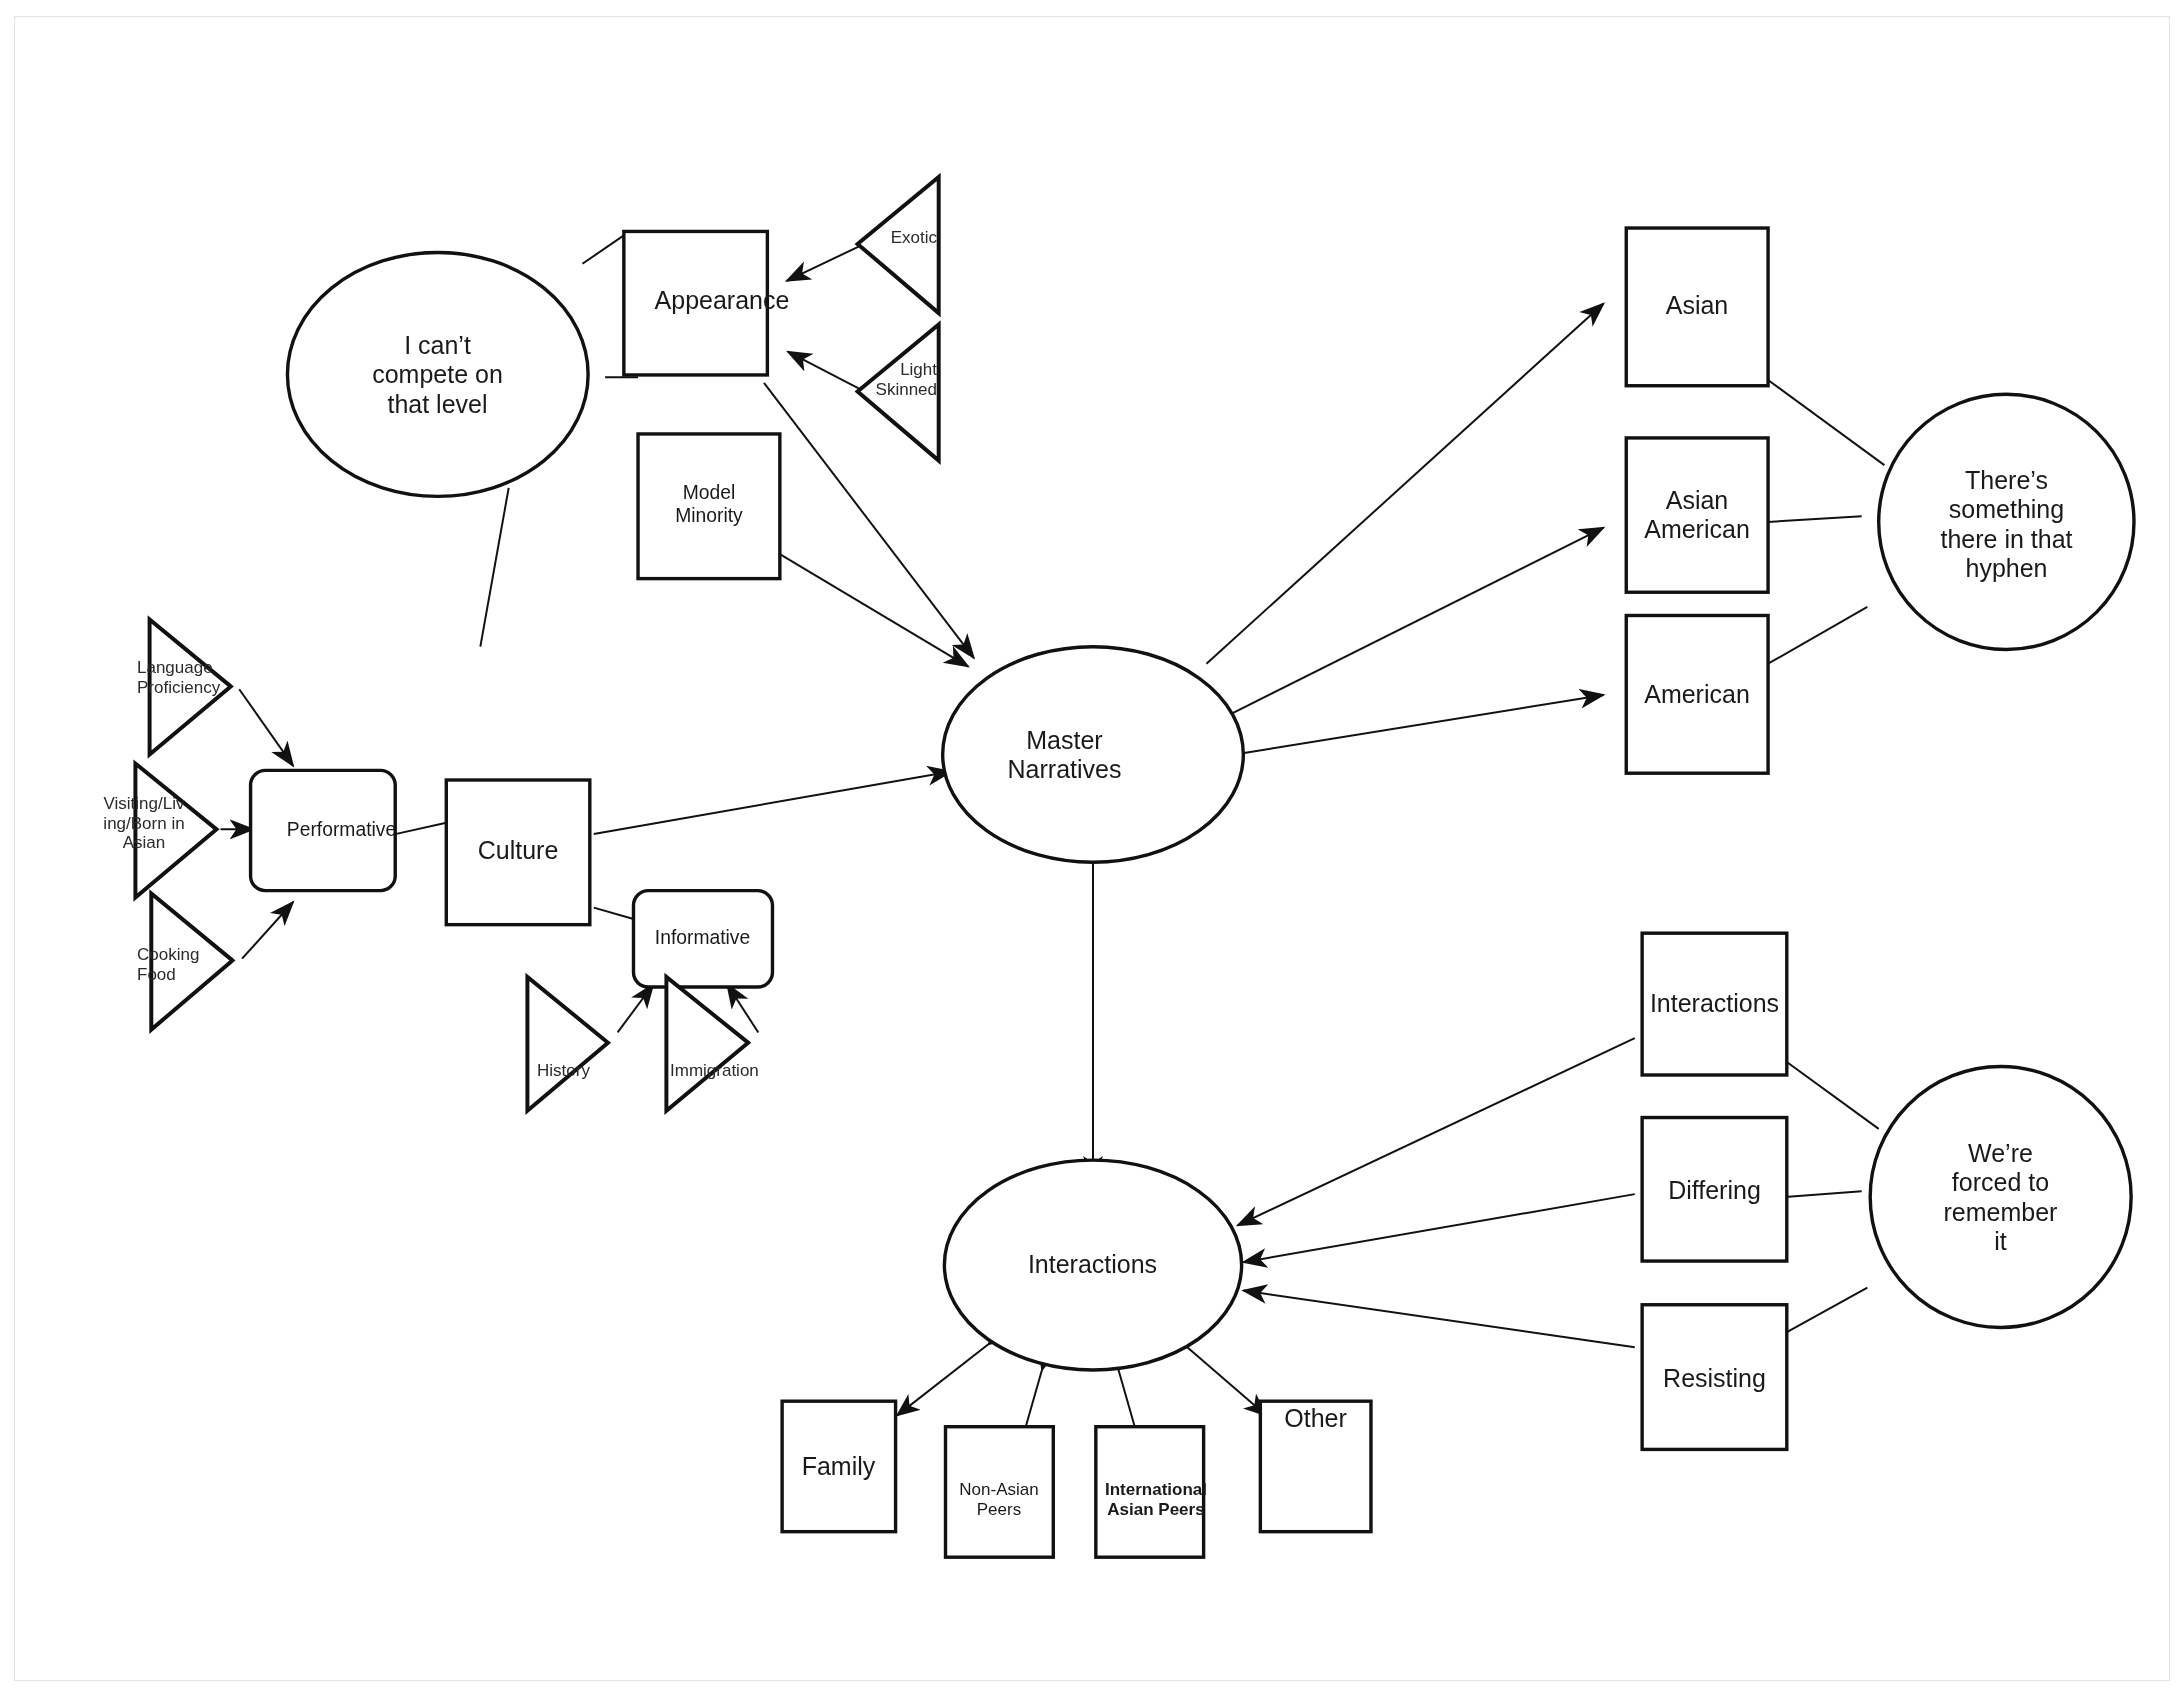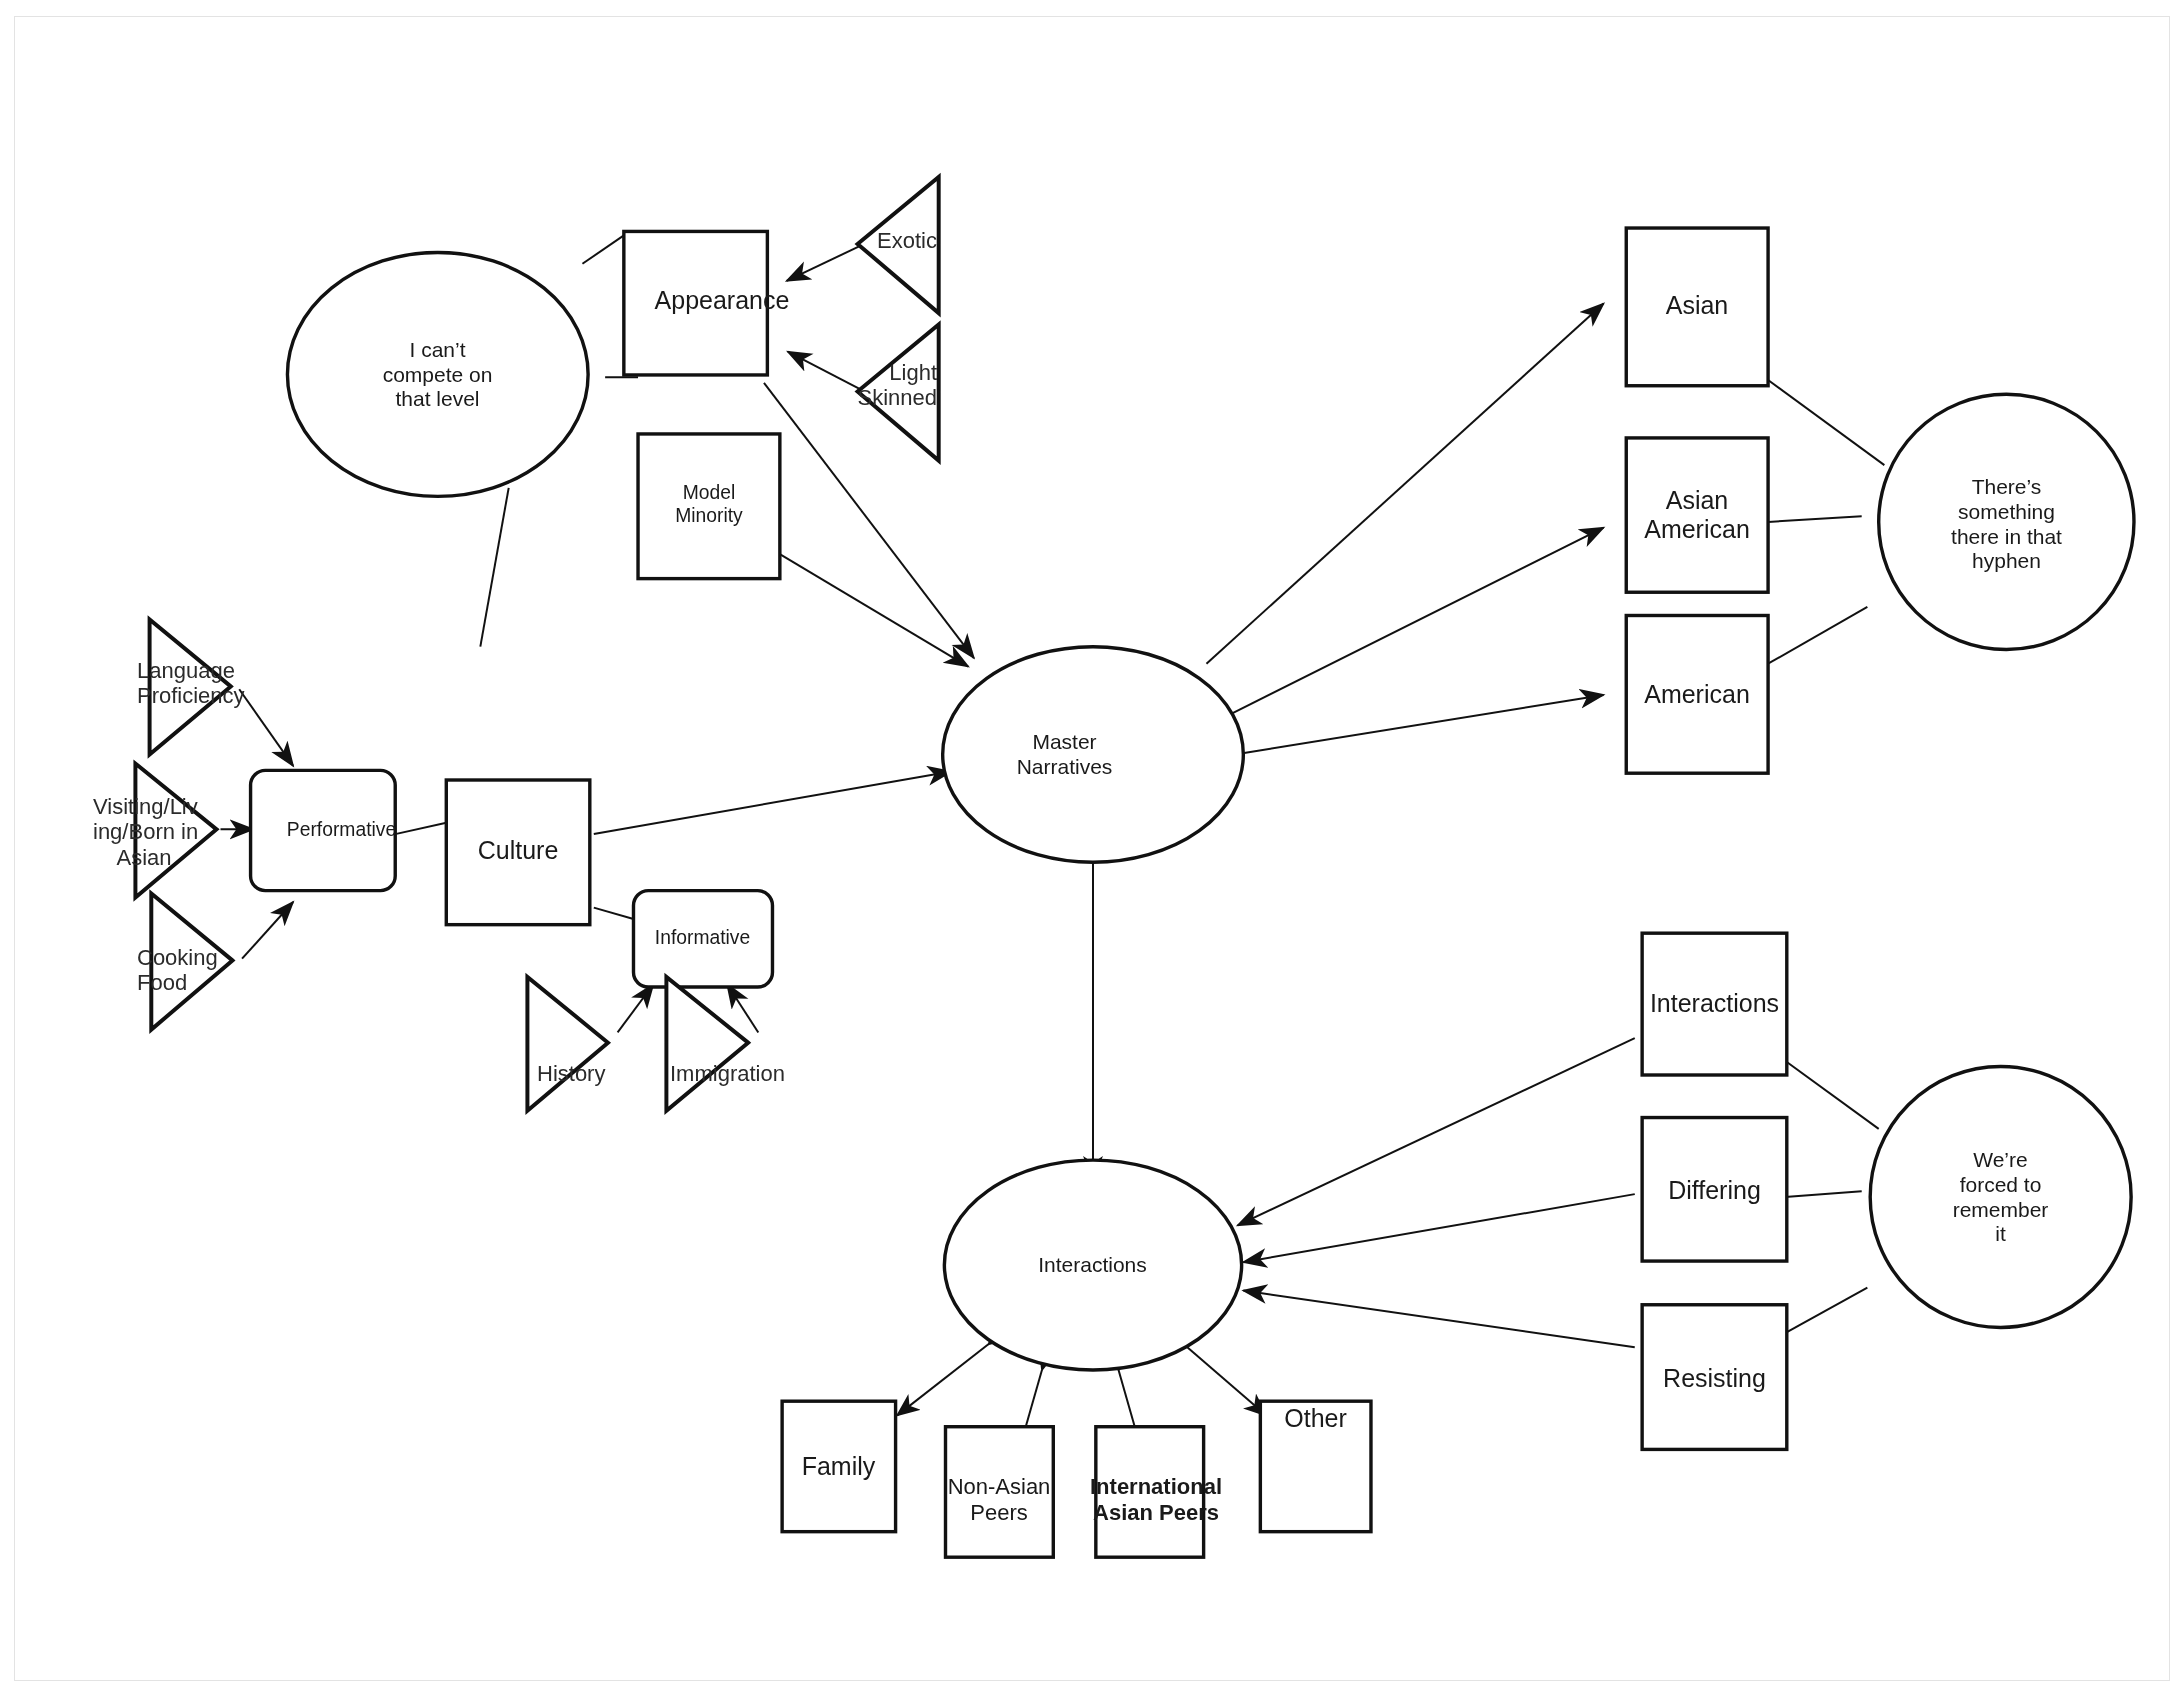--- a/index.html
+++ b/index.html
@@ -3,24 +3,24 @@
 <meta charset="utf-8">
 <style>
   html,body{margin:0;padding:0;background:#ffffff;}
   body{width:2183px;height:1700px;font-family:"Liberation Sans",sans-serif;}
   #frame{position:absolute;left:14px;top:16px;width:2156px;height:1665px;
          background:#ffffff;border:1.7px solid #e3e3e3;box-sizing:border-box;}
   #canvas{position:absolute;inset:0;}
   svg.layer{position:absolute;left:0;top:0;width:2156px;height:1665px;overflow:visible;}
   .node-label{position:absolute;display:flex;align-items:center;justify-content:center;
               text-align:center;color:#1a1a1a;pointer-events:none;line-height:1.18;}
-  .lbl-lg{font-size:21px;}
+  .lbl-lg{font-size:25px;}
   .lbl-md{font-size:25px;}
   .lbl-sm{font-size:19.3px;}
-  .lbl-xs{font-size:22px;}
+  .lbl-xs{font-size:17px;}
   .tri-label{position:absolute;text-align:center;color:#2b2b2b;line-height:1.15;
              white-space:nowrap;pointer-events:none;}
 </style>
 </head>
 <body>
 
 <div id="frame">
 <div id="canvas">
 
 <svg class="layer" viewBox="0 0 3800 2935">

